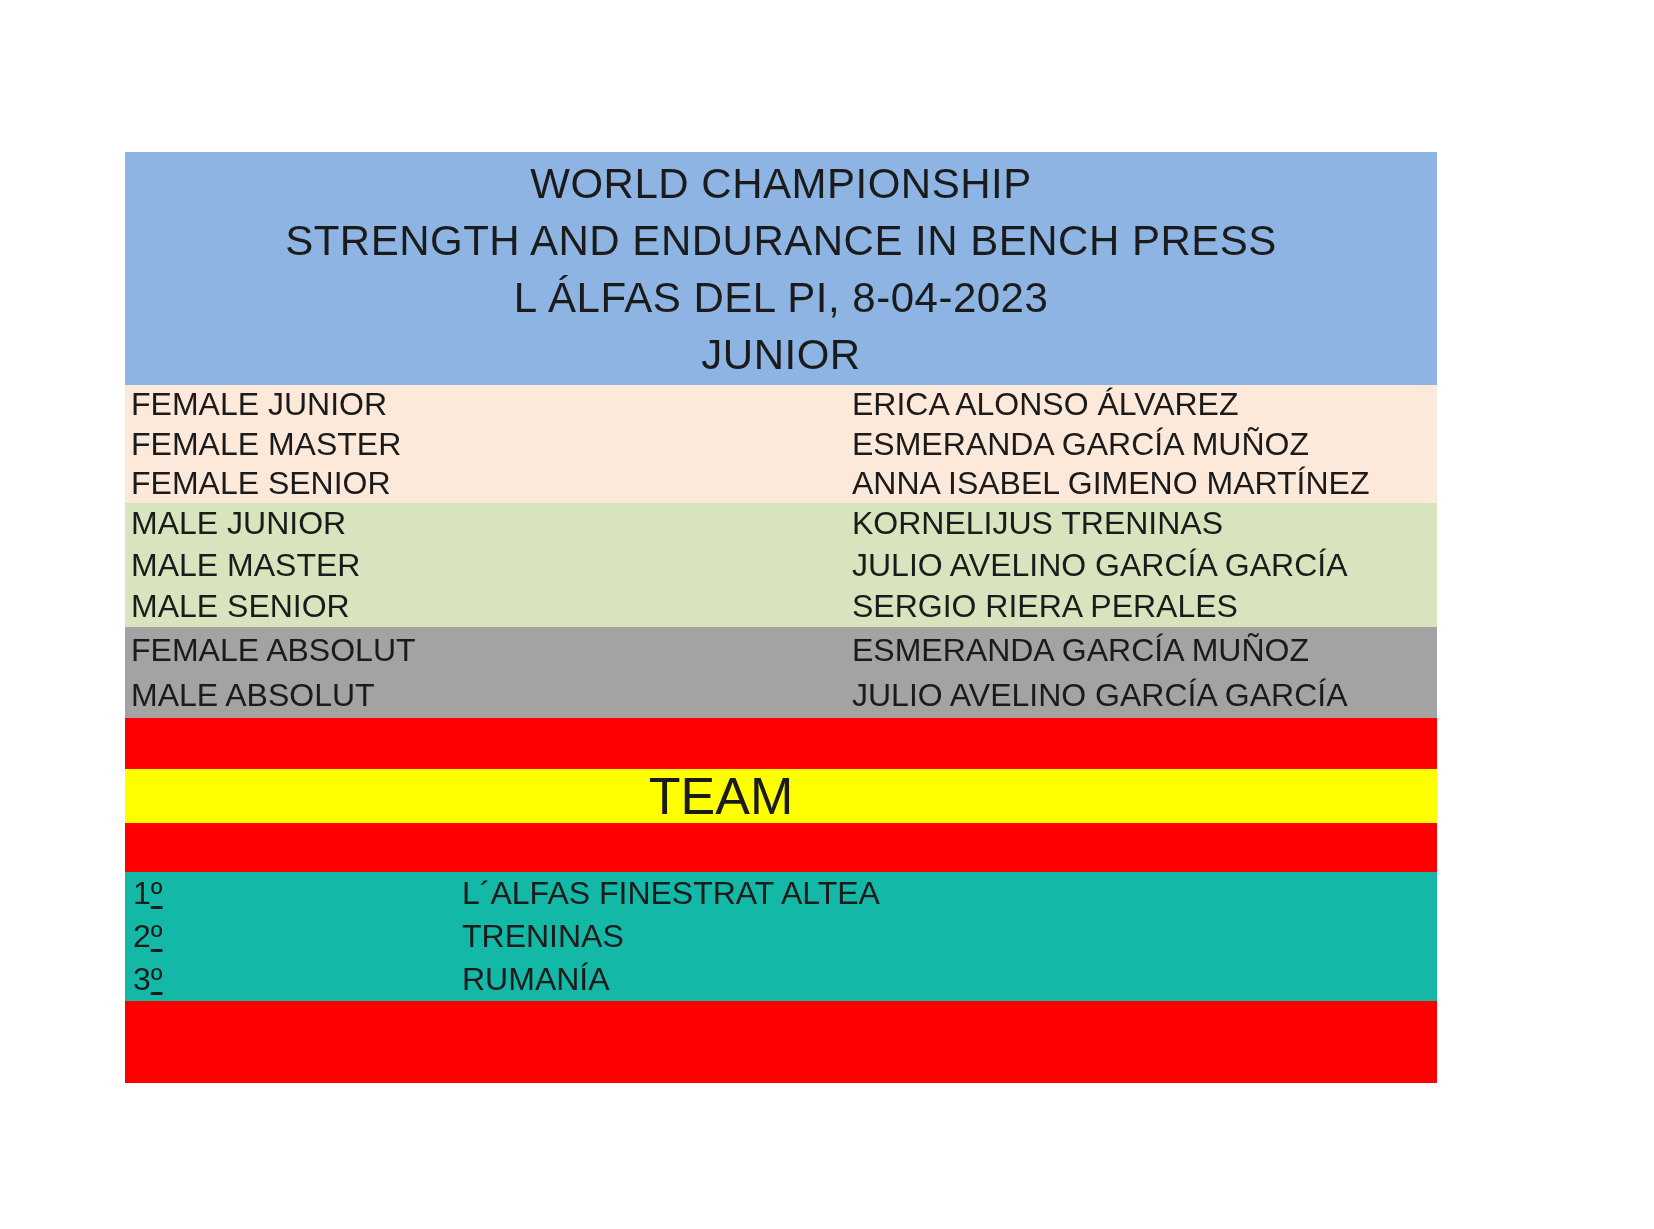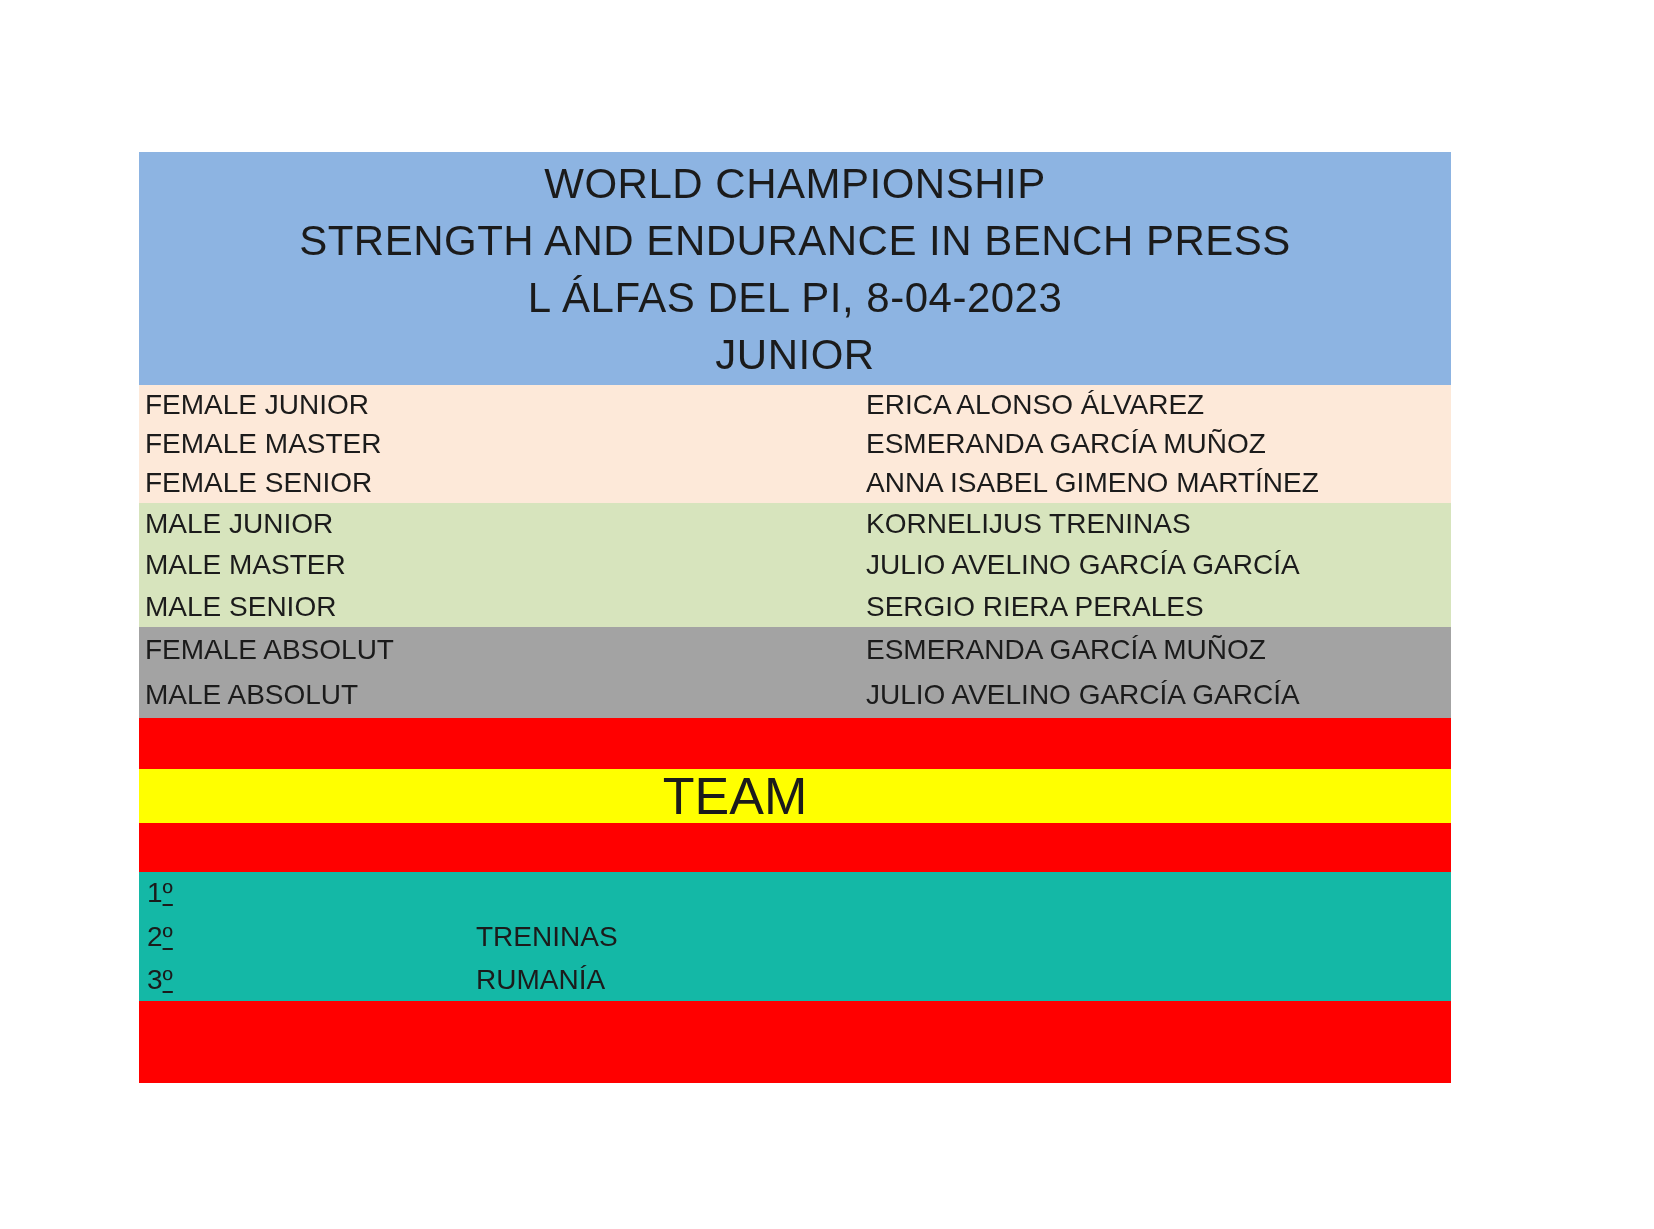--- a/index.html
+++ b/index.html
@@ -11,21 +11,21 @@
     height: 1229px;
     background: #ffffff;
     position: relative;
     overflow: hidden;
     font-family: "Liberation Sans", sans-serif;
     color: #1b1b1b;
     -webkit-font-smoothing: antialiased;
   }
   .sheet {
     position: absolute;
-    left: 139px;
+    left: 125px;
     top: 152px;
     width: 1312px;
     height: 931px;
     display: flex;
     flex-direction: column;
   }
   
   .band-header {
     height: 234px;
     background: #8db4e2;
@@ -45,21 +45,21 @@
     display: flex;
     flex-direction: column;
   }
   .sec-female  { height: 118px; background: #fde9d9; }
   .sec-male    { height: 125px; background: #d7e4bd; }
   .sec-absolut { height: 91px;  background: #a3a3a3; }
   .row {
     flex: 1;
     display: flex;
     align-items: center;
-    font-size: 28px;
+    font-size: 32px;
     white-space: nowrap;
   }
   .cell { box-sizing: border-box; }
   .cell-cat {
     width: 727px;
     padding-left: 6px;
     flex: 0 0 727px;
   }
   .cell-name {
     flex: 1;
@@ -144,20 +144,21 @@
 
   <div class="stripe-red-1"></div>
   <div class="band-yellow">
     <span>TEAM</span>
   </div>
   <div class="stripe-red-2"></div>
 
   <div class="rows-section sec-team">
     <div class="row">
       <div class="cell cell-rank"><span>1</span><span class="ord-suffix">º</span></div>
+      <div class="cell cell-name">L´ALFAS FINESTRAT ALTEA</div>
     </div>
     <div class="row">
       <div class="cell cell-rank"><span>2</span><span class="ord-suffix">º</span></div>
       <div class="cell cell-name">TRENINAS</div>
     </div>
     <div class="row">
       <div class="cell cell-rank"><span>3</span><span class="ord-suffix">º</span></div>
       <div class="cell cell-name">RUMANÍA</div>
     </div>
   </div>

